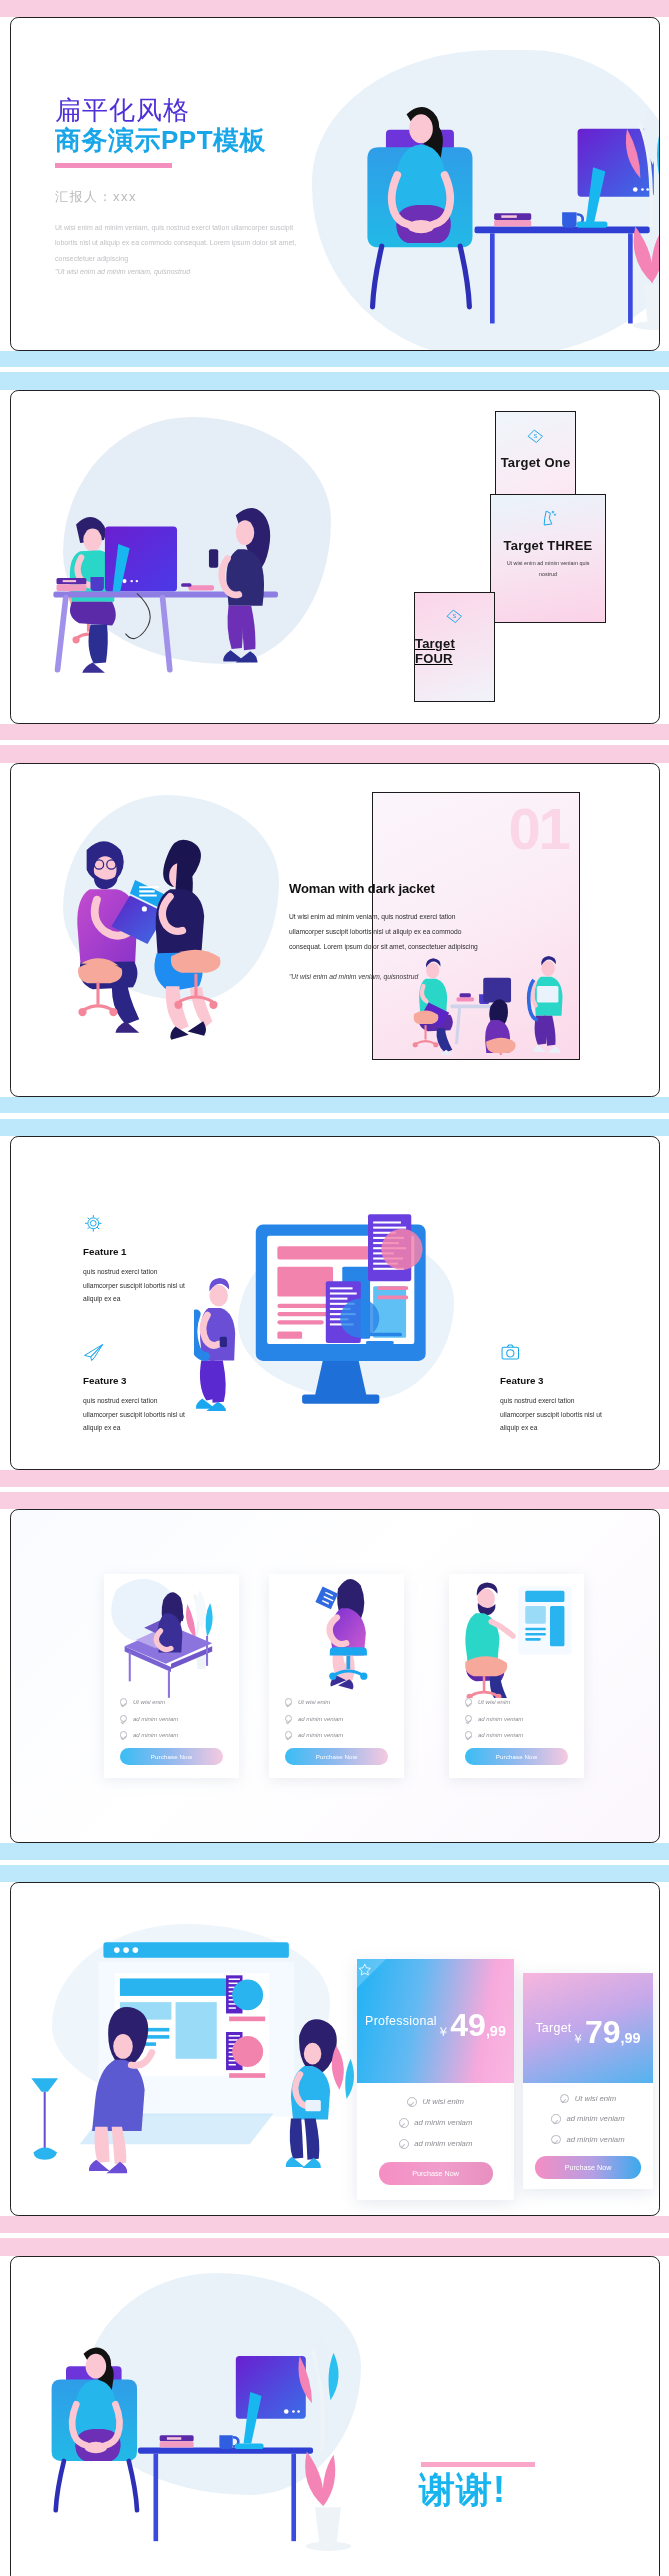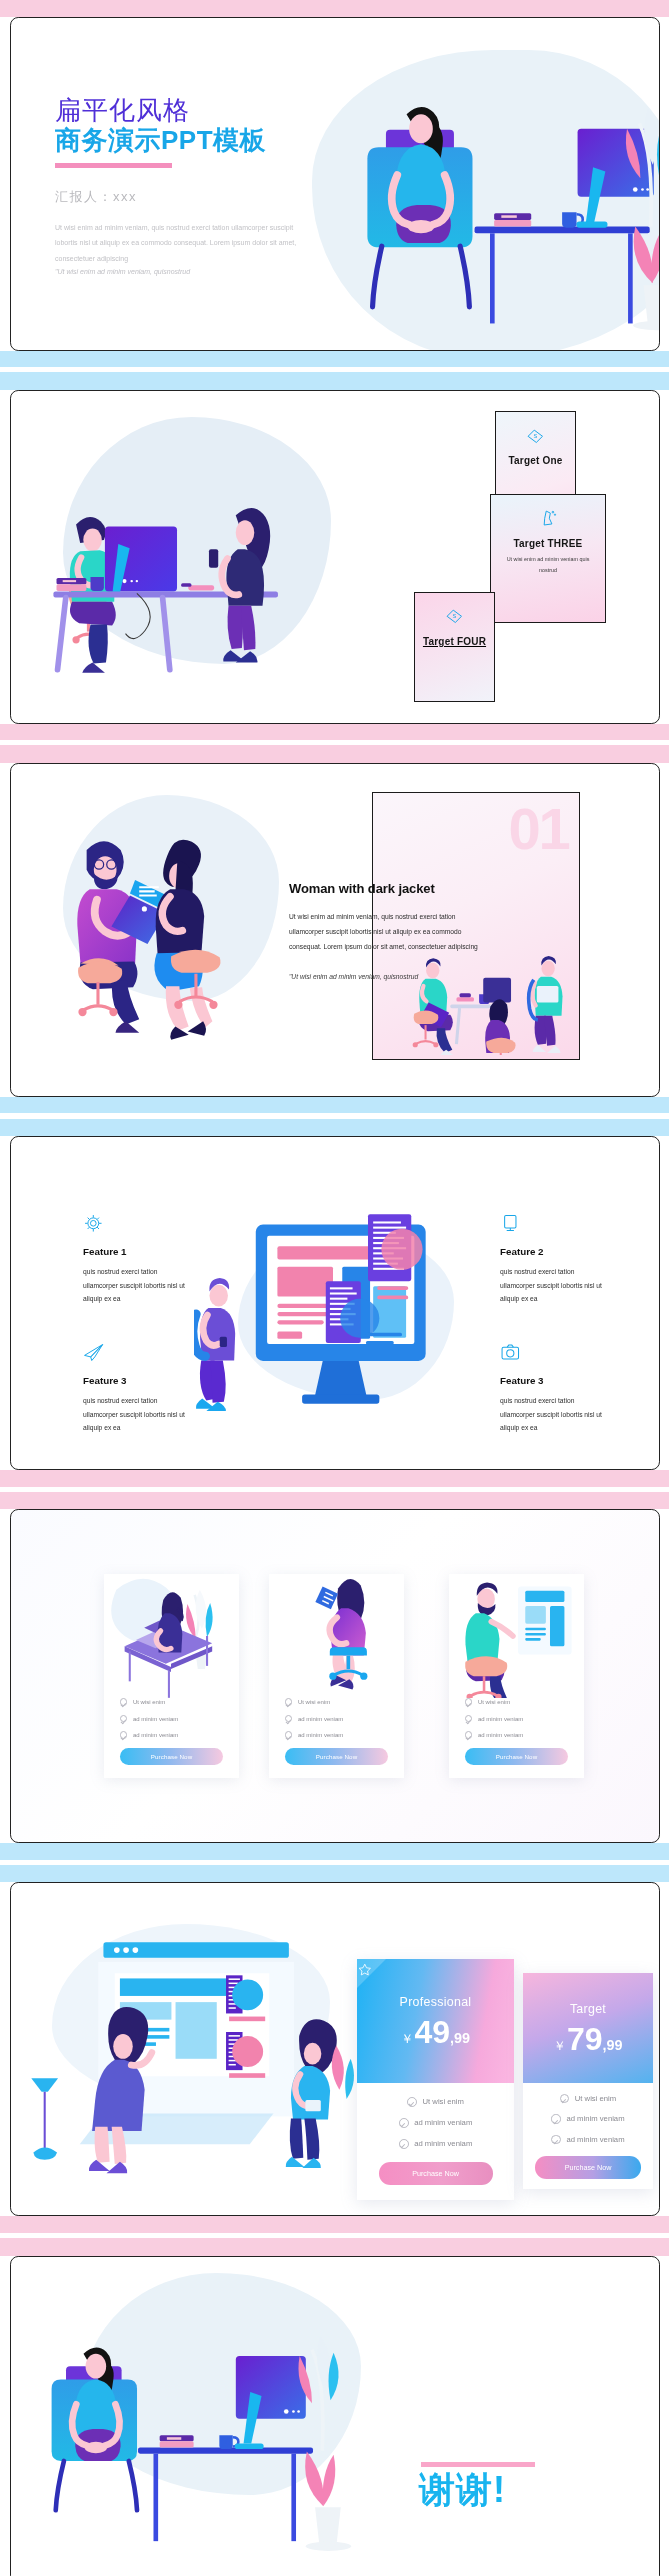--- a/index.html
+++ b/index.html
@@ -50,21 +50,21 @@
   
   .scene { position:absolute; }
 
   
   .tcard {
     position:absolute; border:0.5px solid #1a1a1a;
     display:flex; flex-direction:column; align-items:center;
     padding-top:13.4px;
   }
   .tcard .ticon { margin-bottom:7.2px; }
-  .tcard .ttitle { font-size:10px; font-weight:bold; color:#161616; letter-spacing:0.2px; }
+  .tcard .ttitle { font-size:13px; font-weight:bold; color:#161616; letter-spacing:0.2px; }
   .tcard .tbody { margin-top:5.2px; width:84%; text-align:center; font-size:5.4px; color:#3a3a3a; line-height:1.95; }
 
   
   .s3-panel { position:absolute; left:361px; top:28px; width:208px; height:268px; border:0.5px solid #1c1c1c;
     background:linear-gradient(155deg,#fbf6fb 0%, #fbeef6 42%, #fbd9ea 100%); }
   .s3-num { position:absolute; right:10.3px; top:7.2px; font-size:58px; font-weight:bold; color:#fad6e7; line-height:1; letter-spacing:-2.1px; }
   .s3-h { position:absolute; left:278px; top:117px; font-size:13px; font-weight:bold; color:#111; letter-spacing:-0.1px; }
   .s3-p { position:absolute; left:278px; top:145px; width:191px; font-size:6.7px; color:#2b2b2b; line-height:2.25; }
   .s3-q { position:absolute; left:278px; top:206px; width:144px; font-size:6.7px; color:#3a3a3a; font-style:italic; line-height:1.95; }
 
@@ -75,34 +75,34 @@
   .feat p { font-size:6.7px; color:#2d2d2d; line-height:2.0; }
 
   
   .pcard {
     position:absolute; width:135px; height:204px; background:#fff;
     box-shadow:0 3.1px 13.4px rgba(130,140,170,.17);
   }
   .pcard .art { height:124px; position:relative; overflow:hidden; }
   .plist { padding:0 15.5px; }
   .prow { display:flex; align-items:center; gap:5.7px; margin-bottom:8.8px; }
-  .prow .lbl { font-size:6px; color:#8c8c93; }
+  .prow .lbl { font-size:6px; color:#8c8c93;font-style:italic; }
   .chk { width:7.7px; height:7.7px; border:0.7px solid #b9b9c2; border-radius:50%; position:relative; flex:none; }
   .chk::after { content:""; position:absolute; left:1.7px; top:3.2px; width:2.1px; height:3.6px;
     border:0.7px solid #b9b9c2; border-top:0; border-left:0; transform:rotate(42deg); }
   .buybtn {
     margin:6.2px auto 0; width:103px; height:17.5px; border-radius:8.8px;
     background:linear-gradient(90deg,#39bdf4 0%,#8fb9ef 48%,#f6c9e0 100%);
     color:#fff; font-size:6.2px; display:flex; align-items:center; justify-content:center;
     letter-spacing:0.1px; border:0; cursor:pointer; font-family:inherit;
   }
 
   
   .price-card { position:absolute; background:#fff; box-shadow:0 4.1px 15.5px rgba(140,150,180,.22); }
-  .price-head { position:relative; display:flex; flex-direction:column; align-items:center; justify-content:center; }
+  .price-head { position:relative; display:flex; flex-direction:row; align-items:center; justify-content:center; }
   .price-head .pname { color:#fff; font-size:12.4px; letter-spacing:0.3px; }
   .price-head .pamt { color:#fff; display:flex; align-items:baseline; margin-top:7.2px; }
   .pamt .yen { font-size:12.4px; font-weight:normal; margin-right:1px; }
   .pamt .big { font-size:32px; font-weight:bold; line-height:1; }
   .pamt .cents { font-size:14.4px; font-weight:bold; }
   .corner-star { position:absolute; left:0; top:0; width:29px; height:29px; }
   .price-list { padding:13.4px 0 0 0; display:flex; flex-direction:column; align-items:center; }
   .price-list .prow { margin-bottom:11.3px; }
   .price-list .prow .lbl { font-size:7.7px; color:#8b8b92; }
   .buybtn2 { width:114px; height:23px; border-radius:11.3px; color:#fff; font-size:7.2px;
@@ -412,30 +412,20 @@
         <svg width="20.6" height="20.6" viewBox="0 0 40 40" fill="none" stroke="#18a6e8" stroke-width="1.9">
           <circle cx="20" cy="20" r="5.5"></circle>
             <circle cx="20" cy="20" r="10.5"></circle>
           <path d="M20 4 v5 M20 31 v5 M4 20 h5 M31 20 h5 M9 9 l3.6 3.6 M27.4 27.4 L31 31 M31 9 l-3.6 3.6 M12.6 27.4 L9 31"></path>
         </svg>
       </span>
       <h4>Feature 1</h4>
       <p>quis nostrud exerci tation ullamcorper suscipit lobortis nisl ut aliquip ex ea</p>
     </div>
 
-    <div class="feat" style="left:489px; top:76px;">
-      <span class="ficon" style="display:block;">
-        <svg width="20.6" height="20.6" viewBox="0 0 40 40" fill="none" stroke="#18a6e8" stroke-width="2">
-          <rect x="9" y="5" width="22" height="24" rx="2.5"></rect>
-          <path d="M20 29 v5 M13 34 h14"></path>
-        </svg>
-      </span>
-      <h4>Feature 2</h4>
-      <p>quis nostrud exerci tation ullamcorper suscipit lobortis nisl ut aliquip ex ea</p>
-    </div>
 
     <div class="feat" style="left:72px; top:205px;">
       <span class="ficon" style="display:block;">
         <svg width="21.6" height="20.6" viewBox="0 0 42 40" fill="none" stroke="#18a6e8" stroke-width="1.9" stroke-linejoin="round">
           <path d="M38 5 L3 26 L15 29 Z"></path>
             <path d="M38 5 L15 29 L17 36 L23 29z"></path>
         </svg>
       </span>
       <h4>Feature 3</h4>
       <p>quis nostrud exerci tation ullamcorper suscipit lobortis nisl ut aliquip ex ea</p>

